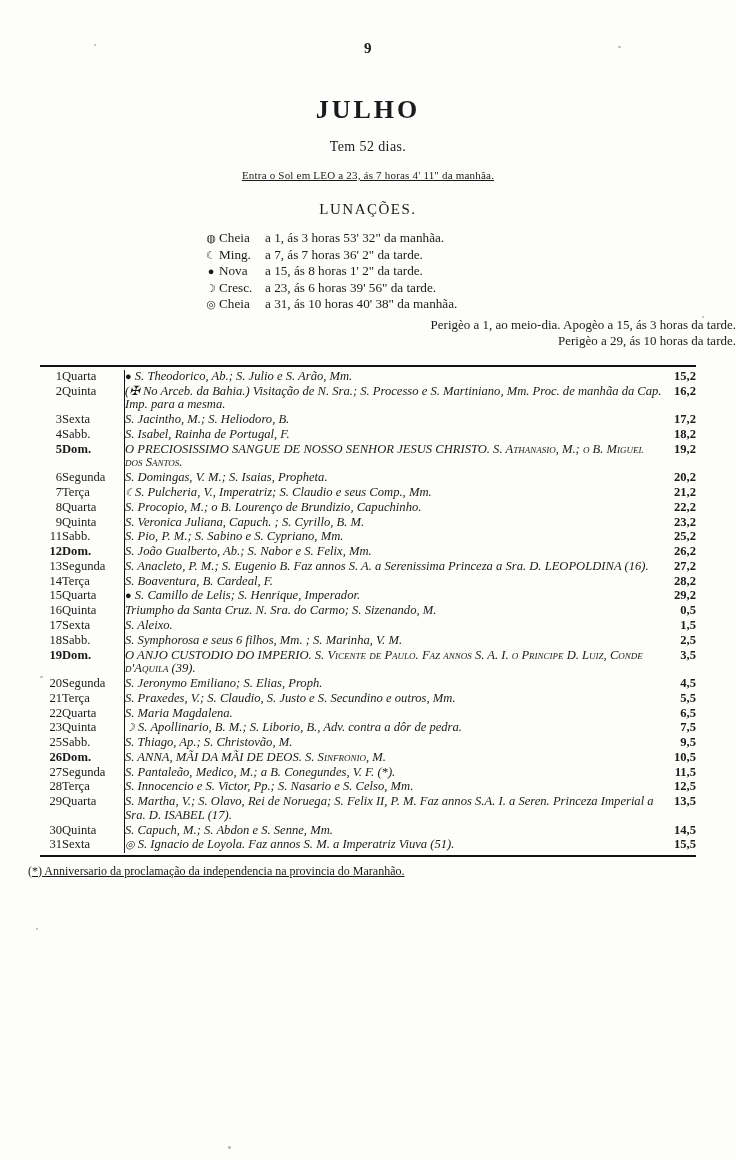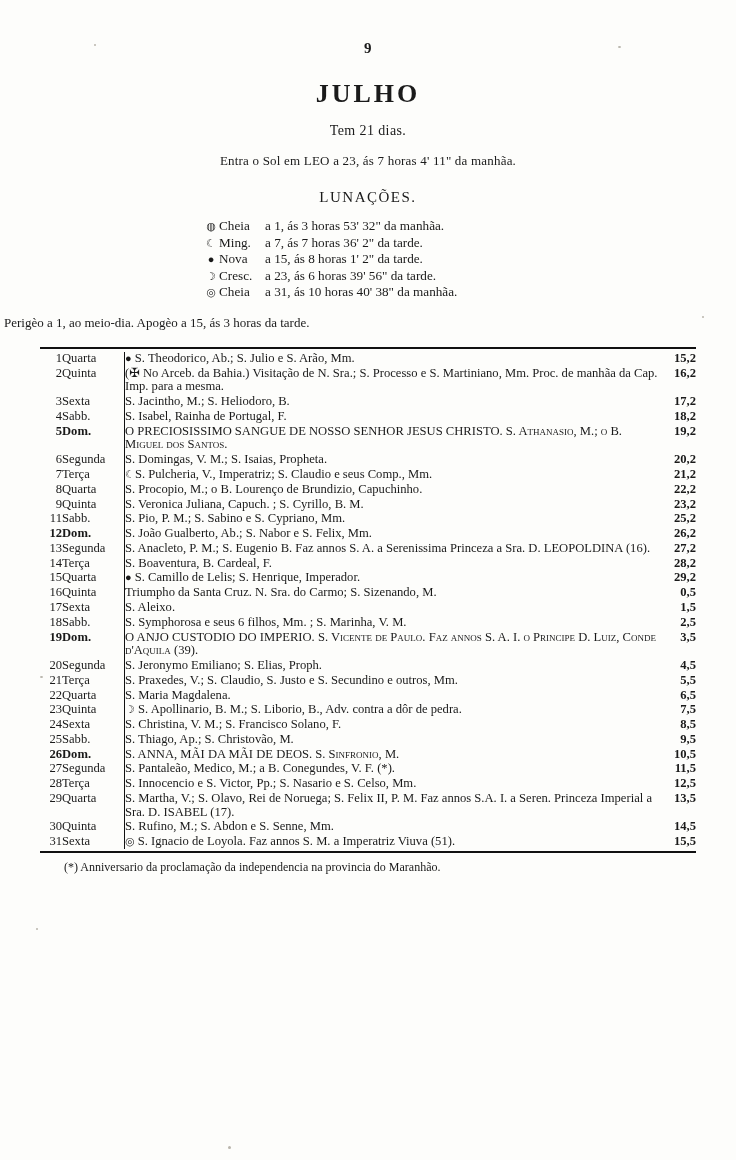--- a/index.html
+++ b/index.html
@@ -27,34 +27,35 @@
     font-size: 15px;
     font-weight: bold;
     margin-top: 40px;
     letter-spacing: 0.5px;
   }
   .month-title {
     text-align: center;
     font-size: 26px;
     font-weight: bold;
     letter-spacing: 3px;
-    margin-top: 22px;
+    margin-top: 38px;
     font-family: "Liberation Serif", serif;
   }
   .days-line {
     text-align: center;
     font-size: 14px;
     margin-top: 14px;
     letter-spacing: 0.4px;
   }
   .sun-line {
     text-align: center;
-    font-size: 13px;
+    font-size: 11px;
     margin-top: 14px;
     letter-spacing: 0.2px;
+    text-decoration: underline;
   }
   .lunacoes-title {
     text-align: center;
     font-size: 15px;
     margin-top: 20px;
     letter-spacing: 1.5px;
   }
   .lunacoes-block {
     margin: 12px auto 0 auto;
     width: 330px;
@@ -74,22 +75,22 @@
   }
   .lun-name {
     display: inline-block;
     width: 46px;
   }
   .lun-rest {
     display: inline-block;
     font-family: Liberation Serif, serif;
   }
   .perigeo {
-    margin-top: 14px;
-    text-align: left;
+    margin-top: 4px;
+    text-align: right;
     font-size: 13px;
     line-height: 16px;
   }
   .perigeo div:nth-child(1) {
     padding-left: 4px;
   }
   .table-wrap {
     margin: 16px 40px 0 40px;
     border-top: 2.5px solid #111;
     border-bottom: 2.5px solid #111;
@@ -113,58 +114,60 @@
   }
   td.c-wd {
     width: 62px;
     white-space: nowrap;
     padding-right: 4px;
   }
   td.c-txt {
     border-left: 1.2px solid #111;
     padding-left: 6px;
     padding-right: 4px;
+    font-style: italic;
   }
   td.c-num {
     width: 34px;
     text-align: right;
     white-space: nowrap;
     padding-right: 2px;
     font-weight: bold;
   }
   .bold {
     font-weight: bold;
   }
   .sc {
     font-variant: small-caps;
   }
   .footnote {
-    margin: 7px 44px 0 64px;
+    margin: 7px 44px 0 28px;
     font-size: 12px;
+    text-decoration: underline;
   }
   .sym {
     font-size: 11px;
     display: inline-block;
   }
   .speck {
     position: absolute;
     background: #b9b5ac;
     border-radius: 50%;
   }
 </style>
 </head>
 <body>
 
 <div class="page">
 
   <div class="page-number">9</div>
 
   <div class="month-title">JULHO</div>
 
-  <div class="days-line">Tem 21 dias.</div>
+  <div class="days-line">Tem 52 dias.</div>
 
   <div class="sun-line">Entra o Sol  em LEO a 23, ás 7 horas 4' 11" da manhãa.</div>
 
   <div class="lunacoes-title">LUNAÇÕES.</div>
 
   <div class="lunacoes-block">
     <div class="lun-row">
       <span class="lun-sym sym">◍</span>
       <span class="lun-name">Cheia</span>
       <span class="lun-rest">a   1, ás   3 horas 53' 32" da manhãa.</span>
@@ -186,20 +189,21 @@
     </div>
     <div class="lun-row">
       <span class="lun-sym sym">◎</span>
       <span class="lun-name">Cheia</span>
       <span class="lun-rest">a 31, ás 10 horas 40' 38" da manhãa.</span>
     </div>
   </div>
 
   <div class="perigeo">
     <div>Perigèo a 1, ao meio-dia.  Apogèo a 15, ás 3 horas da tarde.</div>
+    <div>Perigèo a 29, ás 10 horas da tarde.</div>
   </div>
 
   <div class="table-wrap">
     <table class="cal">
       <tbody>
 
         <tr>
           <td class="c-day">1</td>
           <td class="c-wd">Quarta</td>
           <td class="c-txt"><span class="sym">●</span> <span>S. Theodorico, Ab.; S. Julio e S. Arão, Mm.</span></td>
@@ -347,26 +351,20 @@
           <td class="c-num">6,5</td>
         </tr>
 
         <tr>
           <td class="c-day">23</td>
           <td class="c-wd">Quinta</td>
           <td class="c-txt"><span class="sym">☽</span> <span>S. Apollinario, B. M.; S. Liborio, B., Adv. contra a dôr de pedra.</span></td>
           <td class="c-num">7,5</td>
         </tr>
 
-        <tr>
-          <td class="c-day">24</td>
-          <td class="c-wd">Sexta</td>
-          <td class="c-txt"><span>S. Christina, V. M.; S. Francisco Solano, F.</span></td>
-          <td class="c-num">8,5</td>
-        </tr>
 
         <tr>
           <td class="c-day">25</td>
           <td class="c-wd">Sabb.</td>
           <td class="c-txt"><span>S. Thiago, Ap.; S. Christovão, M.</span></td>
           <td class="c-num">9,5</td>
         </tr>
 
         <tr>
           <td class="c-day bold">26</td>
@@ -392,21 +390,21 @@
         <tr>
           <td class="c-day">29</td>
           <td class="c-wd">Quarta</td>
           <td class="c-txt"><span>S. Martha, V.; S. Olavo, Rei de Noruega; S. Felix II, P. M. Faz annos S.A. I. a Seren. Princeza Imperial a Sra. D. ISABEL (17).</span></td>
           <td class="c-num">13,5</td>
         </tr>
 
         <tr>
           <td class="c-day">30</td>
           <td class="c-wd">Quinta</td>
-          <td class="c-txt"><span>S. Rufino, M.; S. Abdon e S. Senne, Mm.</span></td>
+          <td class="c-txt"><span>S. Capuch, M.; S. Abdon e S. Senne, Mm.</span></td>
           <td class="c-num">14,5</td>
         </tr>
 
         <tr>
           <td class="c-day">31</td>
           <td class="c-wd">Sexta</td>
           <td class="c-txt"><span class="sym">◎</span> <span>S. Ignacio de Loyola. Faz annos S. M. a Imperatriz Viuva (51).</span></td>
           <td class="c-num">15,5</td>
         </tr>
 

